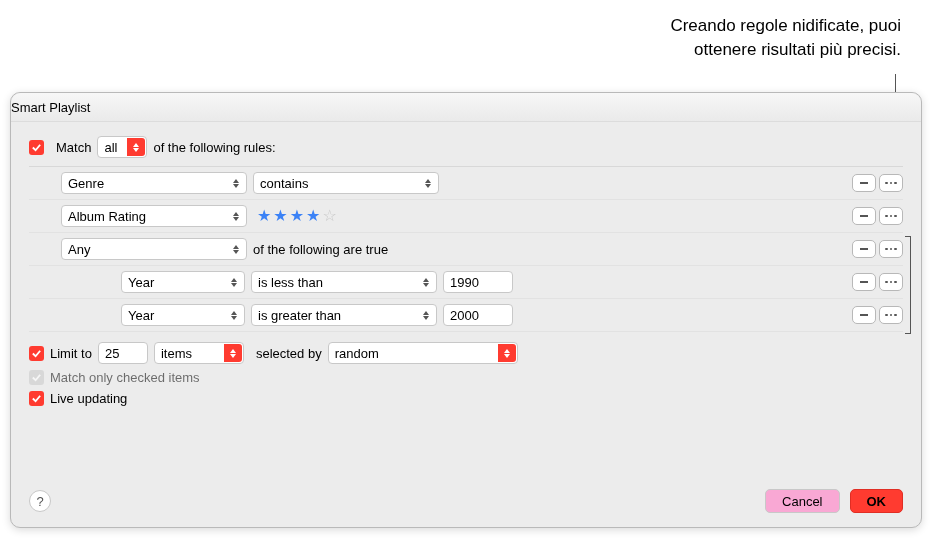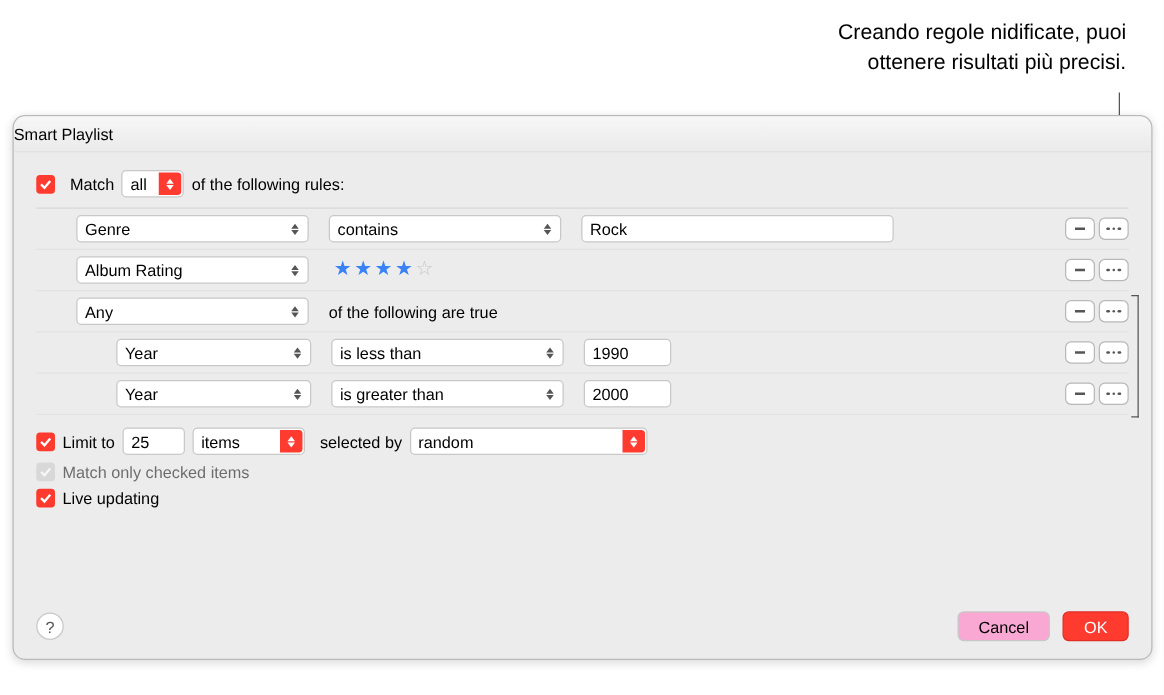--- a/index.html
+++ b/index.html
@@ -89,27 +89,27 @@
 .arr.dn.dark { border-top: 4px solid #555; }
 .rules-box {
   border-top: 1px solid #d8d8d8;
   margin: 6px 0 10px;
   position: relative;
 }
 .rule-row {
   display: flex; align-items: center;
   padding: 5px 0;
   border-bottom: 1px solid #e2e2e2;
-  gap: 16px;
+  gap: 6px;
 }
 .rule-row.nested2 { padding-left: 64px; }
 .rule-row > .spacer { flex: 1; }
 .field-col { width: 186px; }
 .op-col { width: 186px; }
-.field-col.narrow { width: 156px; }
+.field-col.narrow { width: 124px; margin-left: 28px; }
 .val-input {
   height: 22px; background: #fff; border: 1px solid #c8c8c8;
   border-radius: 4px; padding: 0 6px; font-size: 13px;
   display: inline-flex; align-items: center;
 }
 .val-input.wide { width: 250px; }
 .val-input.short { width: 70px; }
 .stars { display: inline-flex; gap: 2px; padding-left: 4px; }
 .star { font-size: 16px; line-height: 1; }
 .star.on { color: #3b82f6; }
@@ -158,22 +158,22 @@
 .btn {
   height: 24px; padding: 0 16px;
   border-radius: 5px;
   border: 1px solid #c8c8c8;
   background: #f9a8d4;
   font-size: 13px;
   display: inline-flex; align-items: center; justify-content: center;
   margin-left: 10px;
 }
 .btn.primary {
-  background: #ff3b30; color: #ffffff; border-color: #e02e24;
-  font-weight: 400;
+  background: #ff3b30; color: #000000; border-color: #e02e24;
+  font-weight: 700;
 }
 .minus-line { width: 8px; height: 1.5px; background: #555; }
 .dots { display: flex; gap: 2px; }
 .dot { width: 2.5px; height: 2.5px; border-radius: 50%; background: #555; }
 </style>
 </head>
 <body>
 
 <div class="callout">
   <div>Creando regole nidificate, puoi</div>
@@ -213,23 +213,20 @@
               <span class="arr dn dark"></span>
             </span>
         </span>
         <span class="select grey op-col">
           <span>contains</span>
           <span class="arrows">
               <span class="arr up dark"></span>
               <span class="arr dn dark"></span>
             </span>
         </span>
-        <span class="val-input wide">
-          <span>Rock</span>
-        </span>
         <span class="spacer"></span>
         <span class="rule-btns">
           <span class="pill-btn">
               <span class="minus-line"></span>
             </span>
           <span class="pill-btn">
               <span class="dots">
                 <span class="dot"></span>
                 <span class="dot"></span>
                 <span class="dot"></span>

